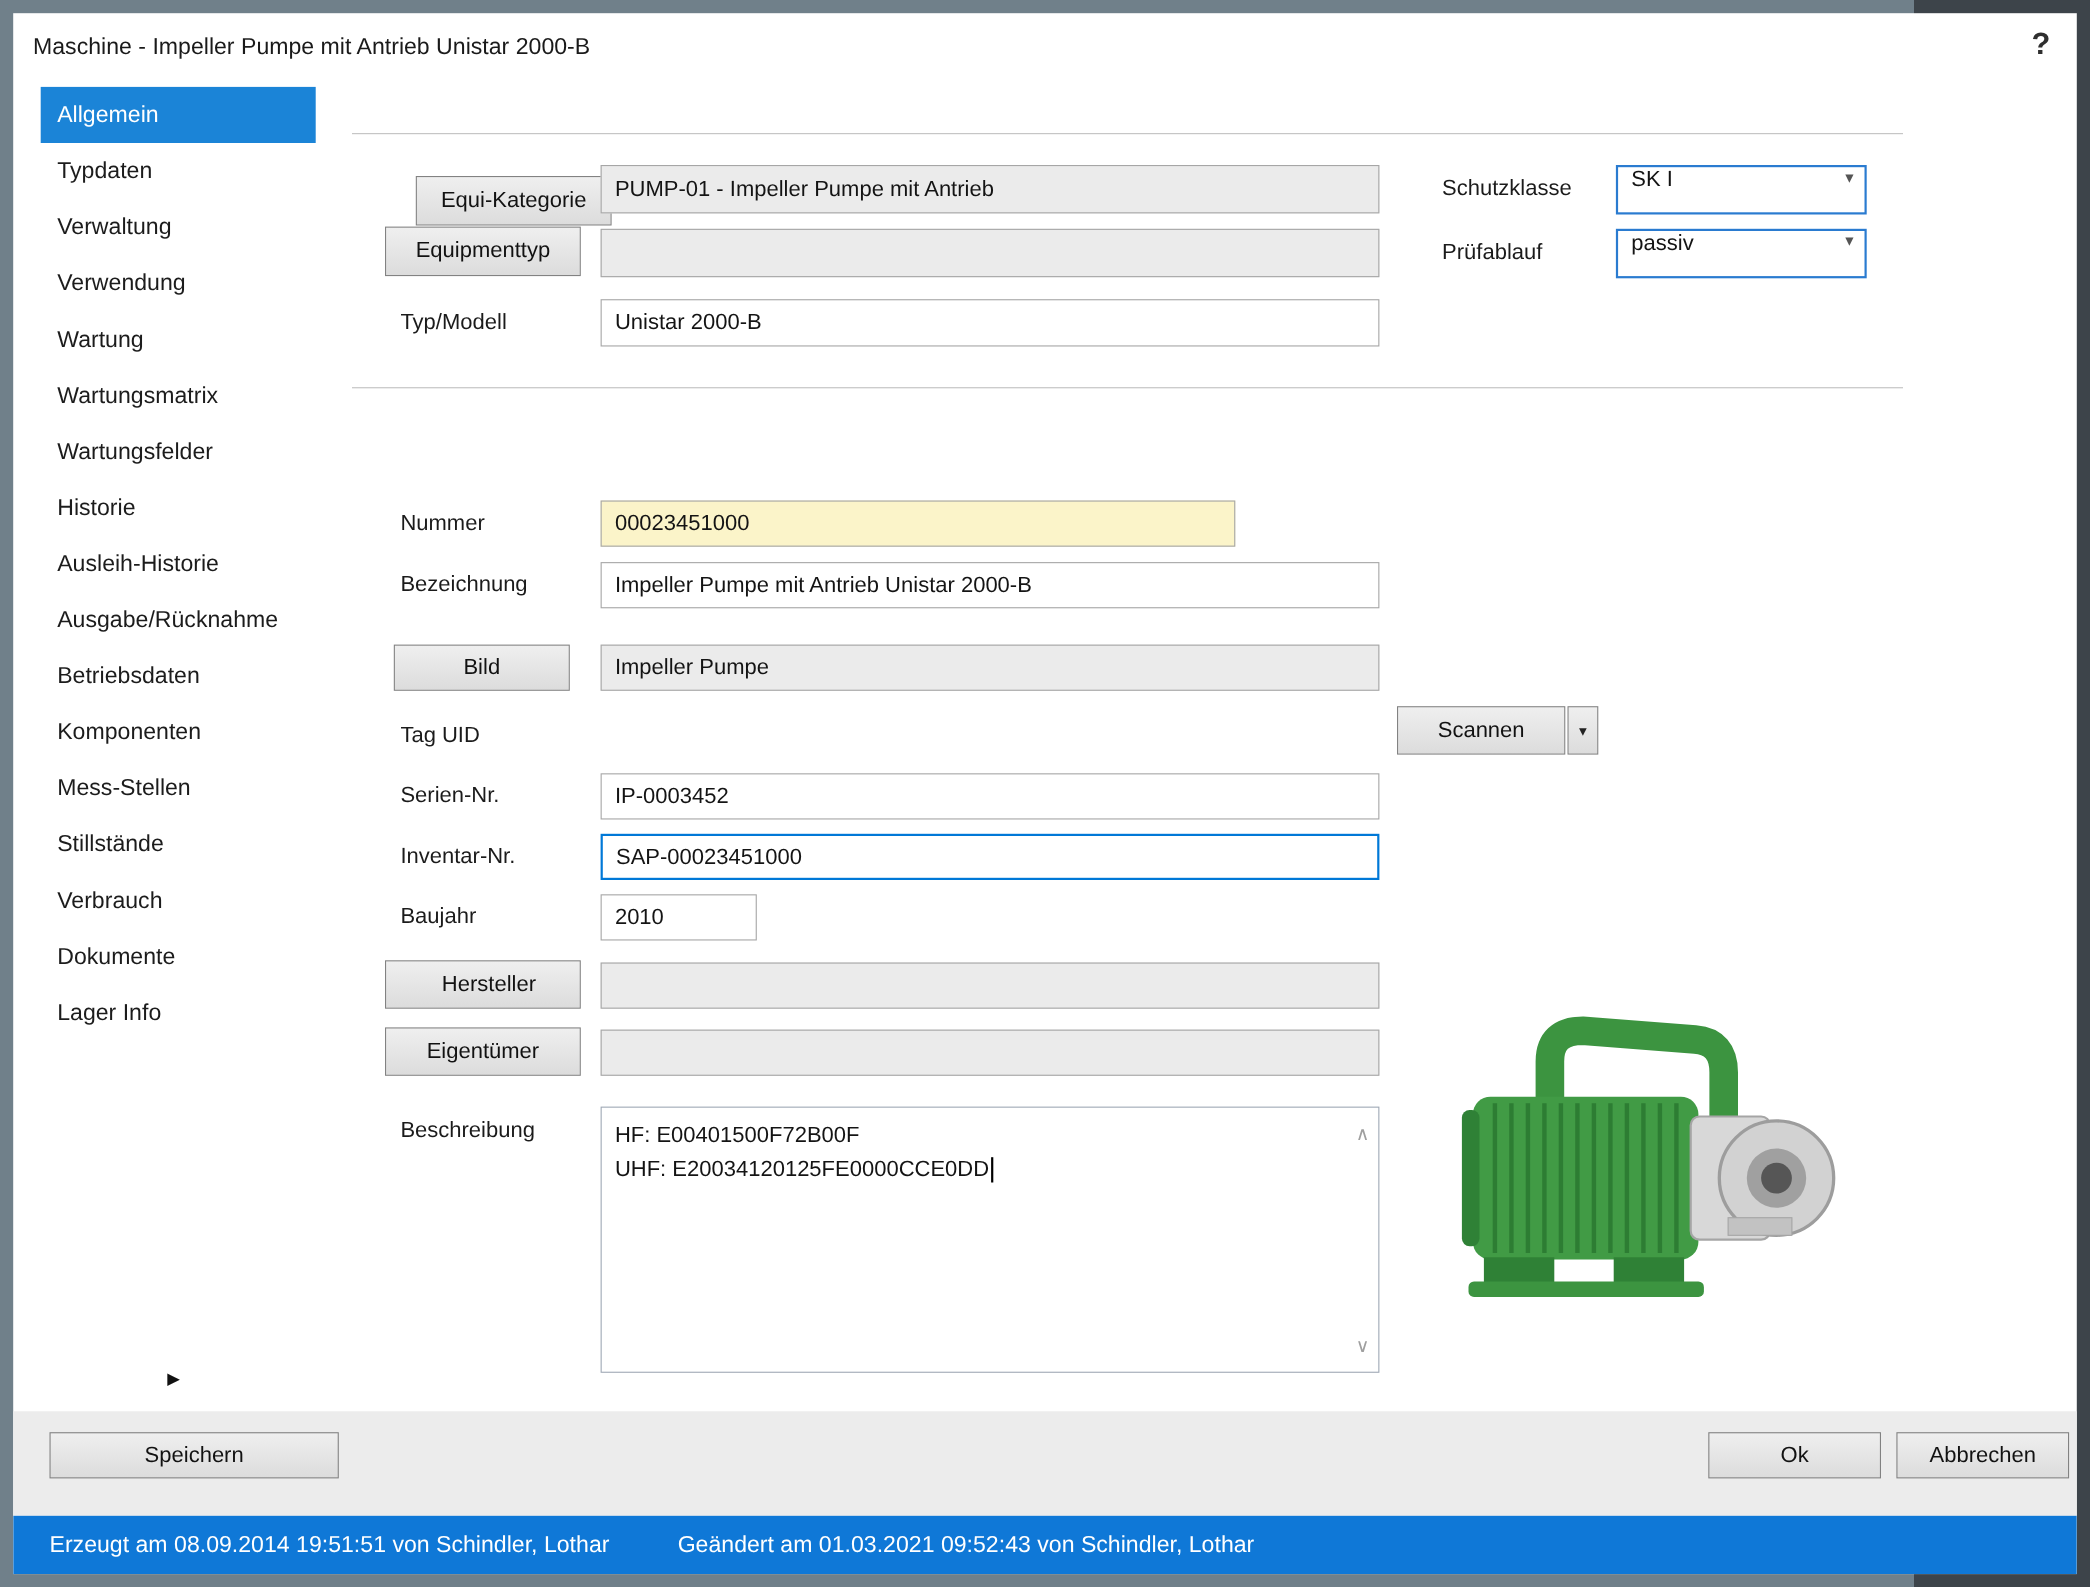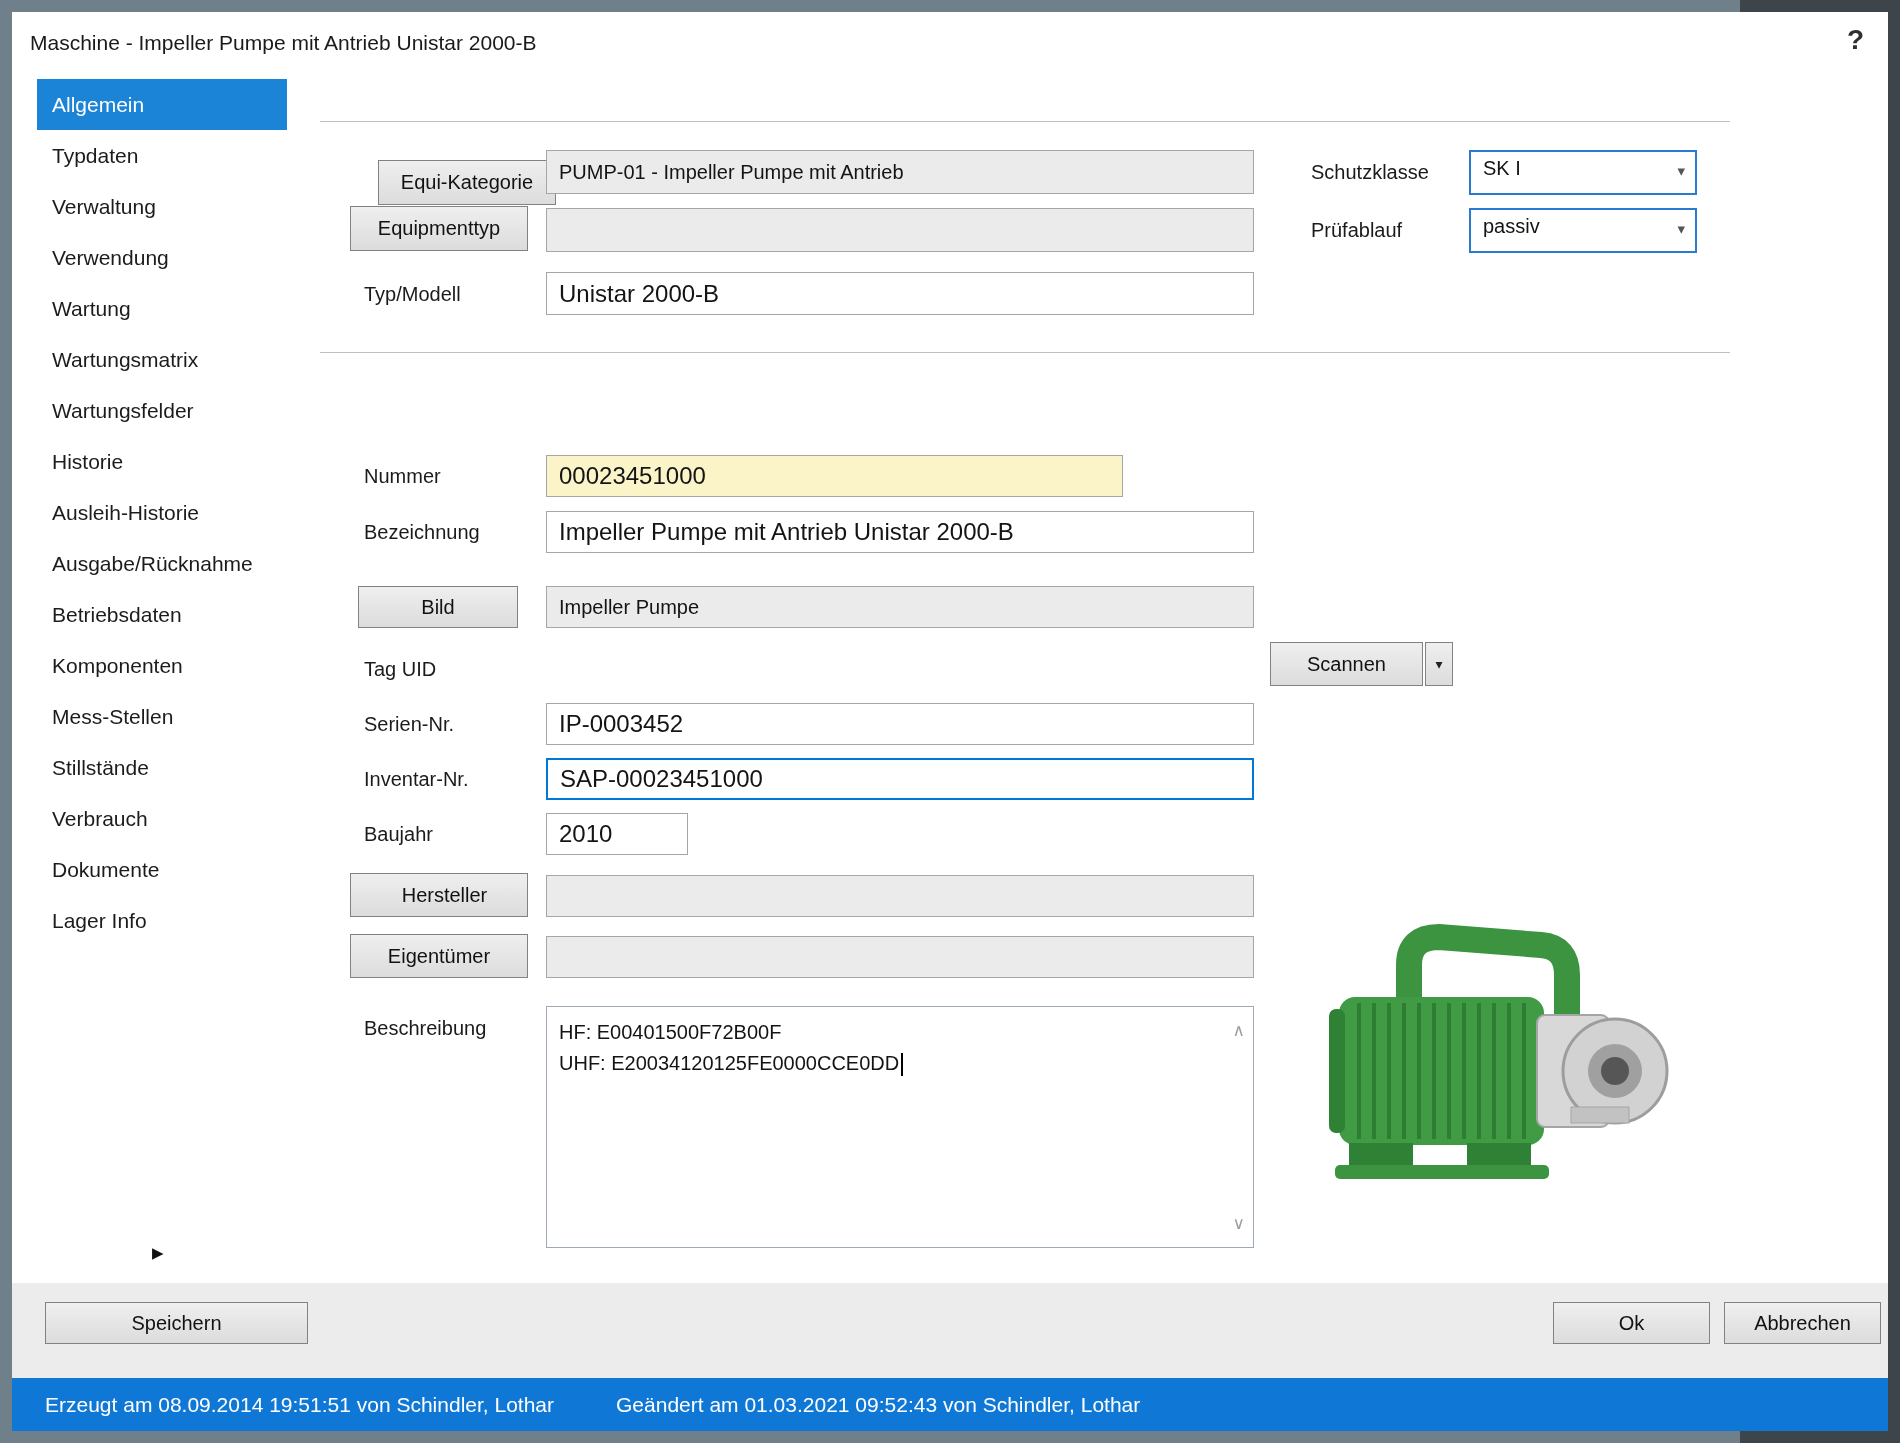--- a/index.html
+++ b/index.html
@@ -19,25 +19,25 @@
 
   .hline { position: absolute; height: 1px; background: #c0c0c0; }
 
   .btn { position: absolute; display: flex; align-items: center; justify-content: center; font-size: 20px; color: #121212; background: linear-gradient(#efefef, #dcdcdc); border: 1px solid #828282; cursor: default; white-space: nowrap; }
 
   .label { position: absolute; font-size: 20px; color: #1b1b1b; transform: translateY(-50%); white-space: nowrap; }
 
   .field { position: absolute; display: flex; align-items: center; padding: 0 12px; font-size: 20px; color: #141414; background: #ffffff; border: 1px solid #a6a6a6; white-space: nowrap; overflow: hidden; }
   .field.ro { background: #ebebeb; }
 
-  .input { position: absolute; font-family: inherit; font-size: 24px; color: #141414; background: #ffffff; border: 1px solid #a6a6a6; padding: 0 12px; outline: none; }
+  .input { position: absolute; font-family: inherit; font-size: 20px; color: #141414; background: #ffffff; border: 1px solid #a6a6a6; padding: 0 12px; outline: none; }
   .input.yellow { background: var(--field-yellow, #fbf4c9); }
   .input.focused { border: 2px solid var(--focus-blue, #0078d7); }
 
-  .dropdown { position: absolute; display: flex; align-items: flex-end; justify-content: space-between; padding: 0 10px 13px 12px; font-size: 20px; color: #141414; background: #ffffff; border: 2px solid #2a7bd0; cursor: default; }
+  .dropdown { position: absolute; display: flex; align-items: flex-start; justify-content: space-between; padding: 0 10px 13px 12px; font-size: 20px; color: #141414; background: #ffffff; border: 2px solid #2a7bd0; cursor: default; }
   .dd-caret { font-size: 15px; color: #555; }
   .caret-sm { font-size: 14px; color: #222; }
 
   .textarea { position: absolute; background: #ffffff; border: 1px solid #9fa8b5; padding: 10px 34px 10px 12px; font-size: 20px; color: #141414; line-height: 31px; }
   .ta-scroll { position: absolute; right: 8px; color: #9f9f9f; font-size: 17px; cursor: default; }
   .ta-scroll.up { top: 8px; }
   .ta-scroll.down { bottom: 8px; }
   .text-caret { display: inline-block; width: 2px; height: 23px; background: #000; margin-left: 2px; vertical-align: middle; }
 
   .photo { position: absolute; left: 1297px; top: 881px; width: 386px; height: 325px; background: #ffffff; }

